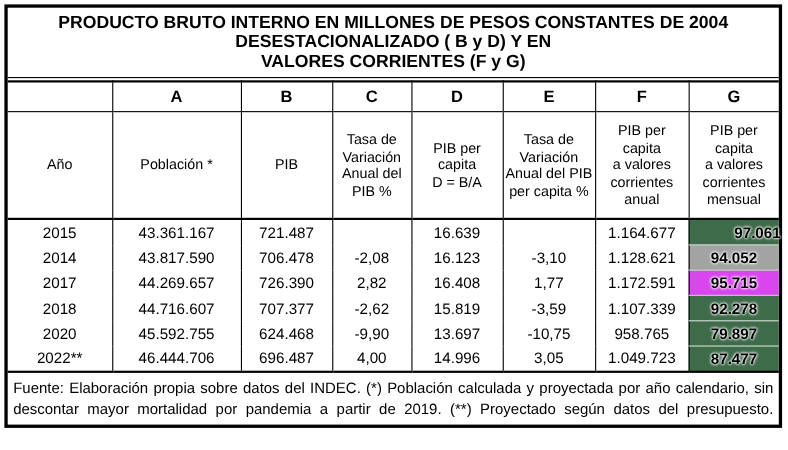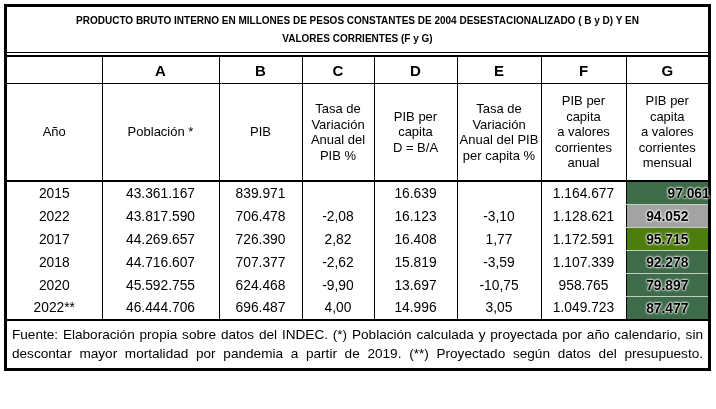--- a/index.html
+++ b/index.html
@@ -16,21 +16,21 @@
     position: absolute;
     left: 4px;
     top: 4px;
     width: 701px;
     border: 3px solid #000;
     background: #fff;
     box-sizing: content-box;
   }
   .title {
     font-weight: bold;
-    font-size: 10px;
+    font-size: 16px;
     line-height: 18px;
     text-align: center;
     padding: 5px 3px 4px 3px;
     border-bottom: 1px solid #000;
     white-space: pre-line;
     letter-spacing: 0px;
   }
   table {
     border-collapse: collapse;
     table-layout: fixed;
@@ -144,46 +144,46 @@
 capita
 a valores
 corrientes
 mensual</th>
       </tr>
     </thead>
     <tbody>
         <tr>
           <td>2015</td>
           <td>43.361.167</td>
-          <td>839.971</td>
+          <td>721.487</td>
           <td></td>
           <td>16.639</td>
           <td></td>
           <td>1.164.677</td>
           <td class="green-cell" style="background: rgb(62, 107, 74); padding-left: 41px;">97.061</td>
         </tr>
         <tr>
-          <td>2022</td>
+          <td>2014</td>
           <td>43.817.590</td>
           <td>706.478</td>
           <td>-2,08</td>
           <td>16.123</td>
           <td>-3,10</td>
           <td>1.128.621</td>
           <td class="green-cell" style="background: #a3a3a3;">94.052</td>
         </tr>
         <tr>
           <td>2017</td>
           <td>44.269.657</td>
           <td>726.390</td>
           <td>2,82</td>
           <td>16.408</td>
           <td>1,77</td>
           <td>1.172.591</td>
-          <td class="green-cell" style="background: #4d7c0f;">95.715</td>
+          <td class="green-cell" style="background: #d946ef;">95.715</td>
         </tr>
         <tr>
           <td>2018</td>
           <td>44.716.607</td>
           <td>707.377</td>
           <td>-2,62</td>
           <td>15.819</td>
           <td>-3,59</td>
           <td>1.107.339</td>
           <td class="green-cell" style="background: rgb(62, 107, 74);">92.278</td>

